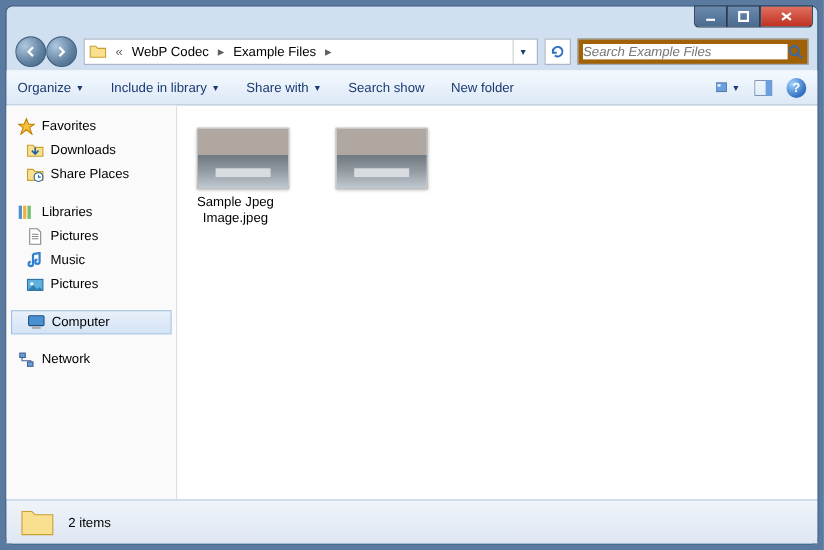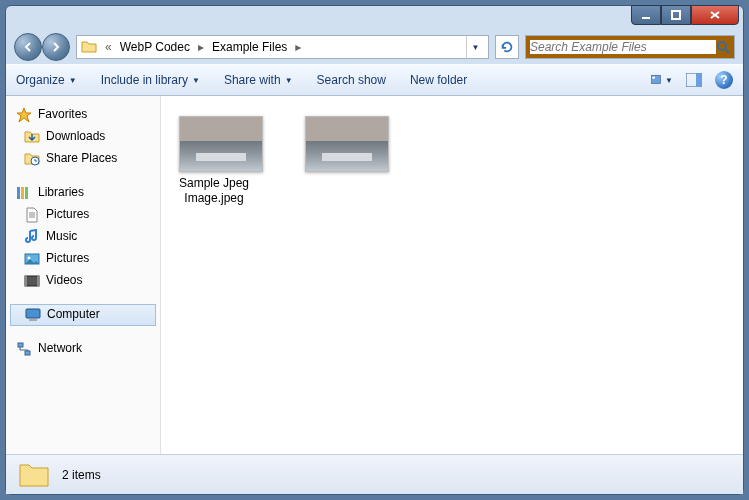--- a/index.html
+++ b/index.html
@@ -214,28 +214,20 @@
           <span>Music</span>
         </div>
       <div class="tree-lbl">
           <svg class="ic" viewBox="0 0 16 16">
             <rect x="1" y="3" width="14" height="10" fill="#60b0e0" stroke="#3070a0"></rect>
             <circle cx="5" cy="7" r="1.5" fill="#fff"></circle>
             <path d="M1 13l5-5 4 4 2-2 3 3" fill="#3080b0"></path>
           </svg>
           <span>Pictures</span>
         </div>
-      <div class="tree-lbl">
-          <svg class="ic" viewBox="0 0 16 16">
-            <rect x="1" y="3" width="14" height="10" fill="#555" stroke="#222"></rect>
-            <rect x="1" y="3" width="2" height="10" fill="#888"></rect>
-            <rect x="13" y="3" width="2" height="10" fill="#888"></rect>
-          </svg>
-          <span>Videos</span>
-        </div>
 
       <div style="height:12px"></div>
       <div class="tree-lbl sel">
           <svg class="ic" viewBox="0 0 16 16">
             <rect class="monitor" x="1" y="2" width="14" height="9" rx="1"></rect>
             <rect x="4" y="12" width="8" height="2" fill="#aaa"></rect>
           </svg>
           <span>Computer</span>
         </div>
 

